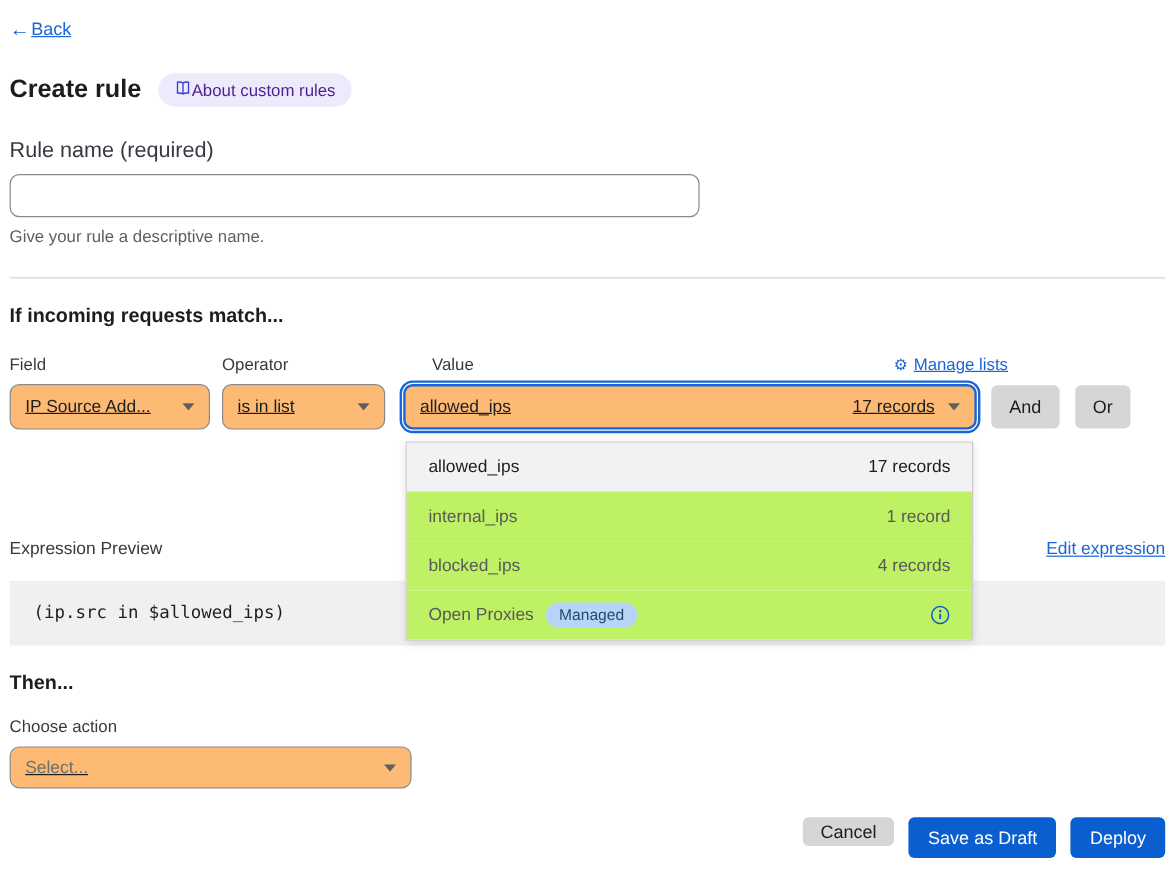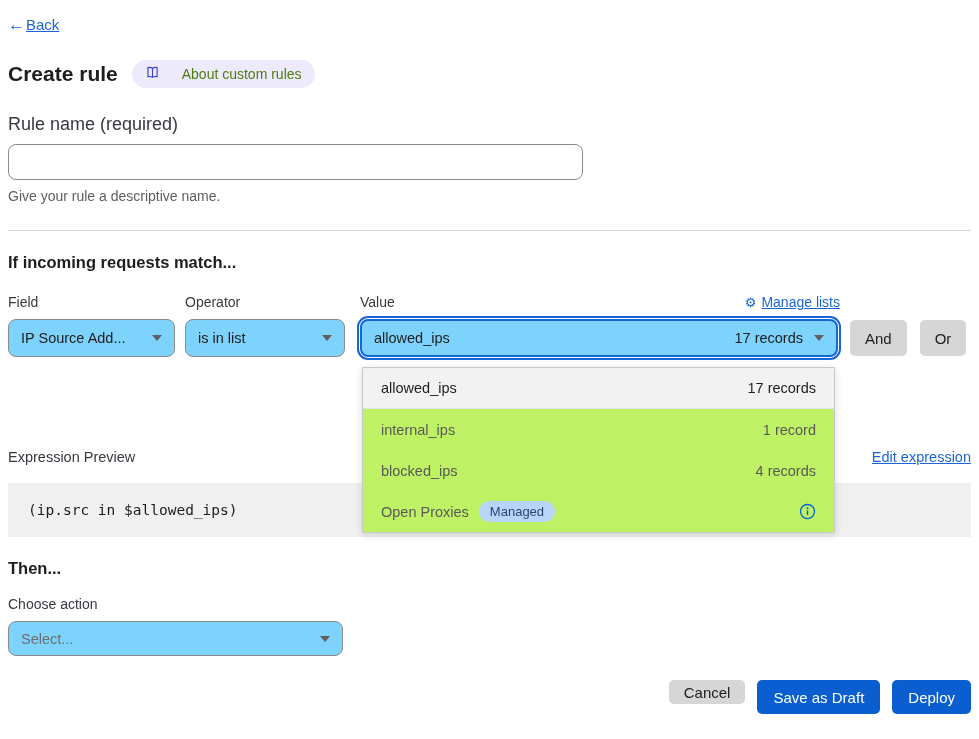--- a/index.html
+++ b/index.html
@@ -15,21 +15,21 @@
   .page { padding:16px 8px 0 8px; }
 
   
   .back { display:inline-flex; align-items:center; gap:1px; color:#1a65d6; font-size:15px; text-decoration:none; cursor:pointer; }
   .back .arrow { font-size:17px; line-height:1; }
   .back .txt { text-decoration:underline; }
 
   
   .title-row { display:flex; align-items:center; gap:14px; margin-top:26px; }
   h1 { font-size:21px; font-weight:700; margin:0; color:#1d1d1d; }
-  .about-badge { display:inline-flex; align-items:center; gap:22px; background:#edeafc; color:#4d7c0f;
+  .about-badge { display:inline-flex; align-items:center; gap:0; background:#edeafc; color:#4c1d95;
                  padding:5px 13px; border-radius:14px; font-size:14px; cursor:pointer;text-align:center; }
 
   
   .field-label { font-size:18px; color:#36393f; margin-top:26px; }
   .rule-input { margin-top:9px; display:block; width:575px; height:36px; border:1px solid #8a8a8a;
                 border-radius:8px; padding:0 10px; font-size:14px; font-family:inherit; }
   .helper { margin-top:8px; color:#5e5e5e; font-size:14px; }
 
   .divider { border:none; border-top:1px solid #d5d5d5; margin:26px 0 0 0; }
 
@@ -41,23 +41,23 @@
   .lbl-operator { width:175px; }
   .lbl-value { flex:1; }
   .manage-link { display:inline-flex; align-items:center; gap:5px; color:#1a65d6; font-size:14px; cursor:pointer; }
   .manage-link .txt { text-decoration:underline; }
   .gear { font-size:13px; line-height:1; }
 
   
   .controls-row { display:flex; align-items:center; margin-top:9px; }
   .select { display:flex; align-items:center; justify-content:space-between; height:38px;
             border:1px solid #8a8a8a; border-radius:8px; padding:0 12px; font-size:14.5px;
-            background:#7dd3fc; cursor:pointer; }
+            background:#fdba74; cursor:pointer;text-decoration:underline; }
   .sel-field { width:167px; }
-  .sel-operator { width:160px; margin-left:10px; }
+  .sel-operator { width:136px; margin-left:10px; }
   .value-wrap { position:relative; margin-left:15px; }
   .sel-value { width:478px; border:2px solid #1765d8; outline:2px solid #1765d8; outline-offset:1px; }
   .sel-right { display:flex; align-items:center; gap:11px; }
   .caret { width:0; height:0; border-left:5px solid transparent; border-right:5px solid transparent;
            border-top:6px solid #5f5f5f; }
   .btn-gray { background:#d6d6d6; border:none; border-radius:5px; height:36px; padding:0 15px;
               font-size:15px; color:#1d1d1d; font-family:inherit; cursor:pointer; }
   .btn-and { margin-left:12px; }
   .btn-or  { margin-left:13px; }
 

